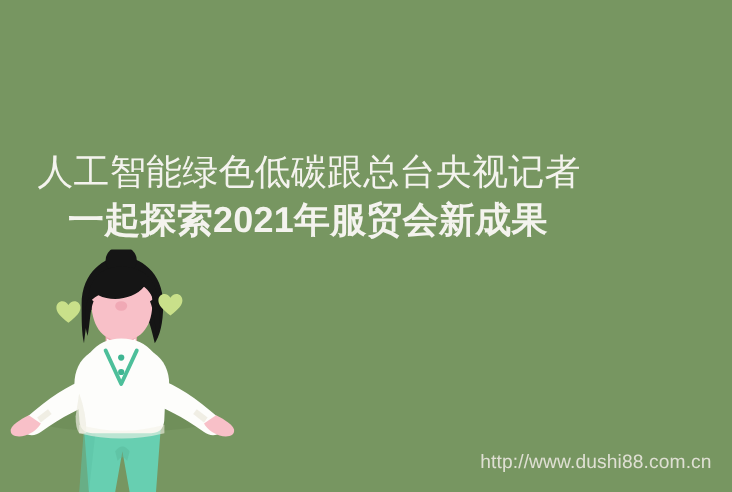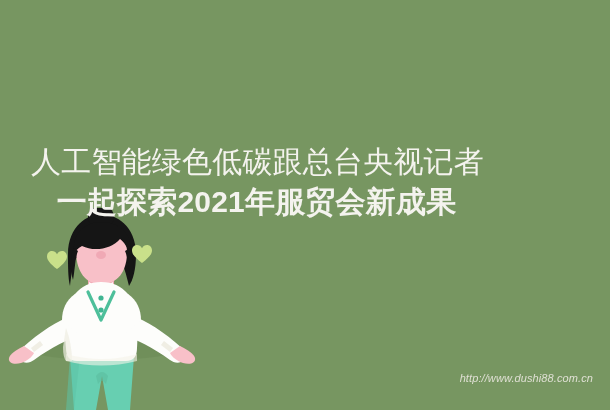--- a/index.html
+++ b/index.html
@@ -14,21 +14,21 @@
     position: relative;
     width: 610px;
     height: 410px;
     overflow: hidden;
     background: #779661;
   }
   
   .headline {
     position: absolute;
     left: 0;
-    top: 142px;
+    top: 124px;
     width: 482px;
     text-align: center;
     padding-left: 31px;
     box-sizing: border-box;
     z-index: 40;
     pointer-events: none;
   }
   .headline .line {
     display: block;
     color: #f4f3ee;
@@ -39,27 +39,26 @@
     white-space: nowrap;
   }
   .headline .line.l2 {
     font-size: 30px;
     font-weight: bold;
   }
   
   .watermark {
     position: absolute;
     right: 17px;
-    bottom: 26px;
+    bottom: 15px;
     color: #e8e6dd;
-    font-size: 11px;
+    font-size: 16px;
     letter-spacing: 0.1px;
     z-index: 50;
     opacity: .92;
-    font-style: italic;
   }
   
   .figure {
     position: absolute;
     left: 0;
     top: 208px;
     width: 250px;
     height: 202px;
     z-index: 20;
   }

